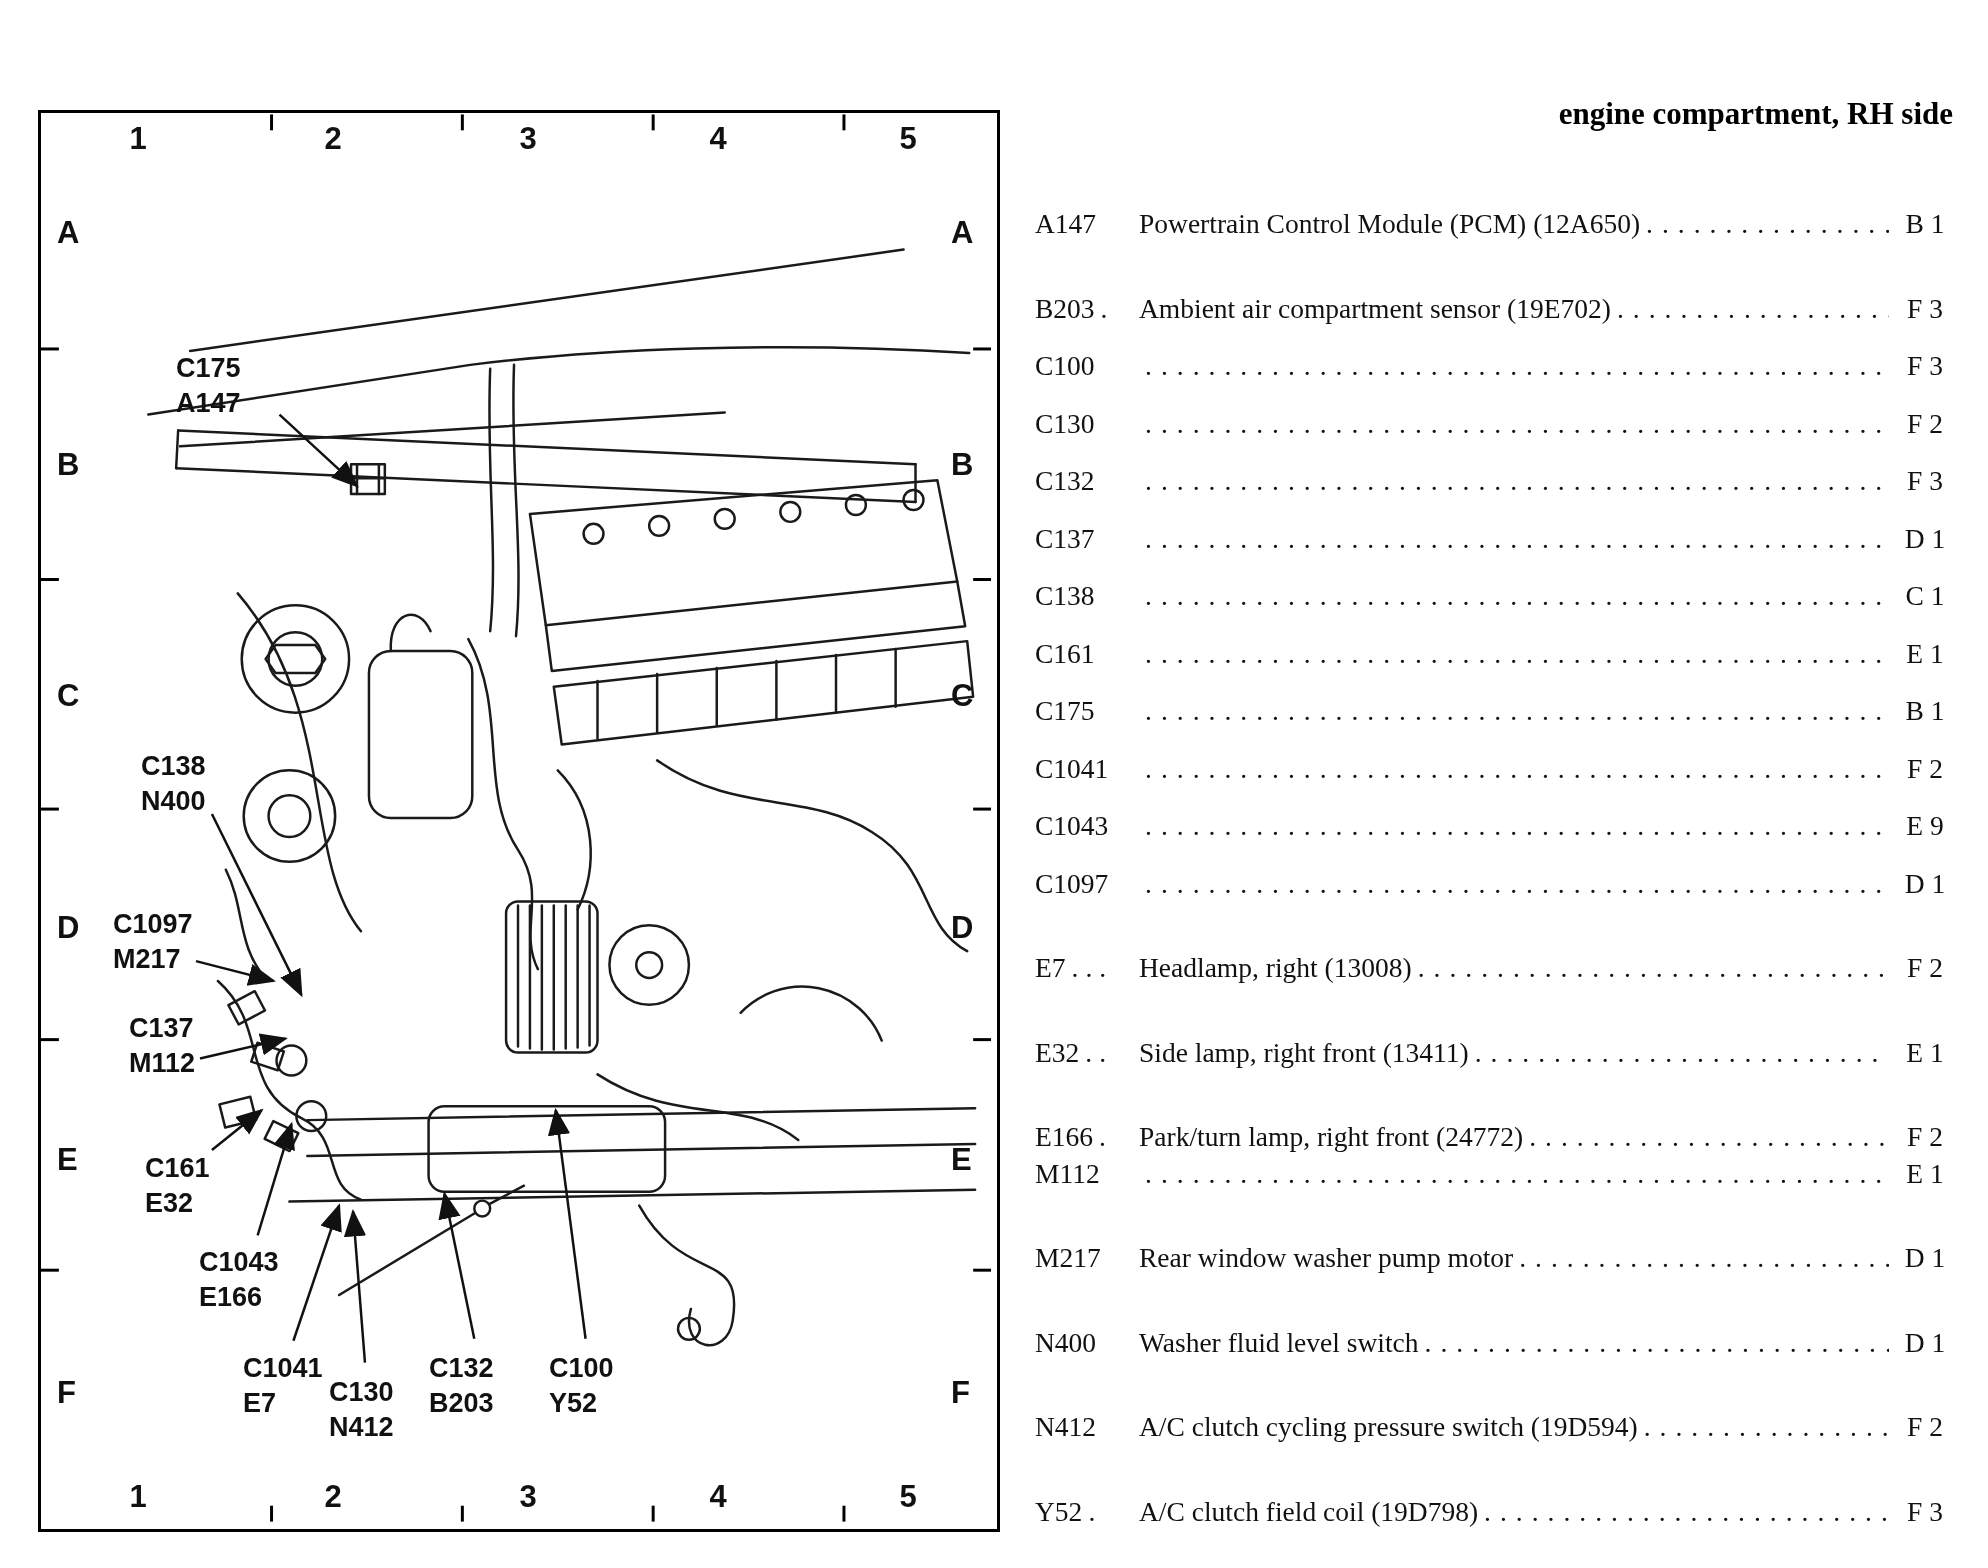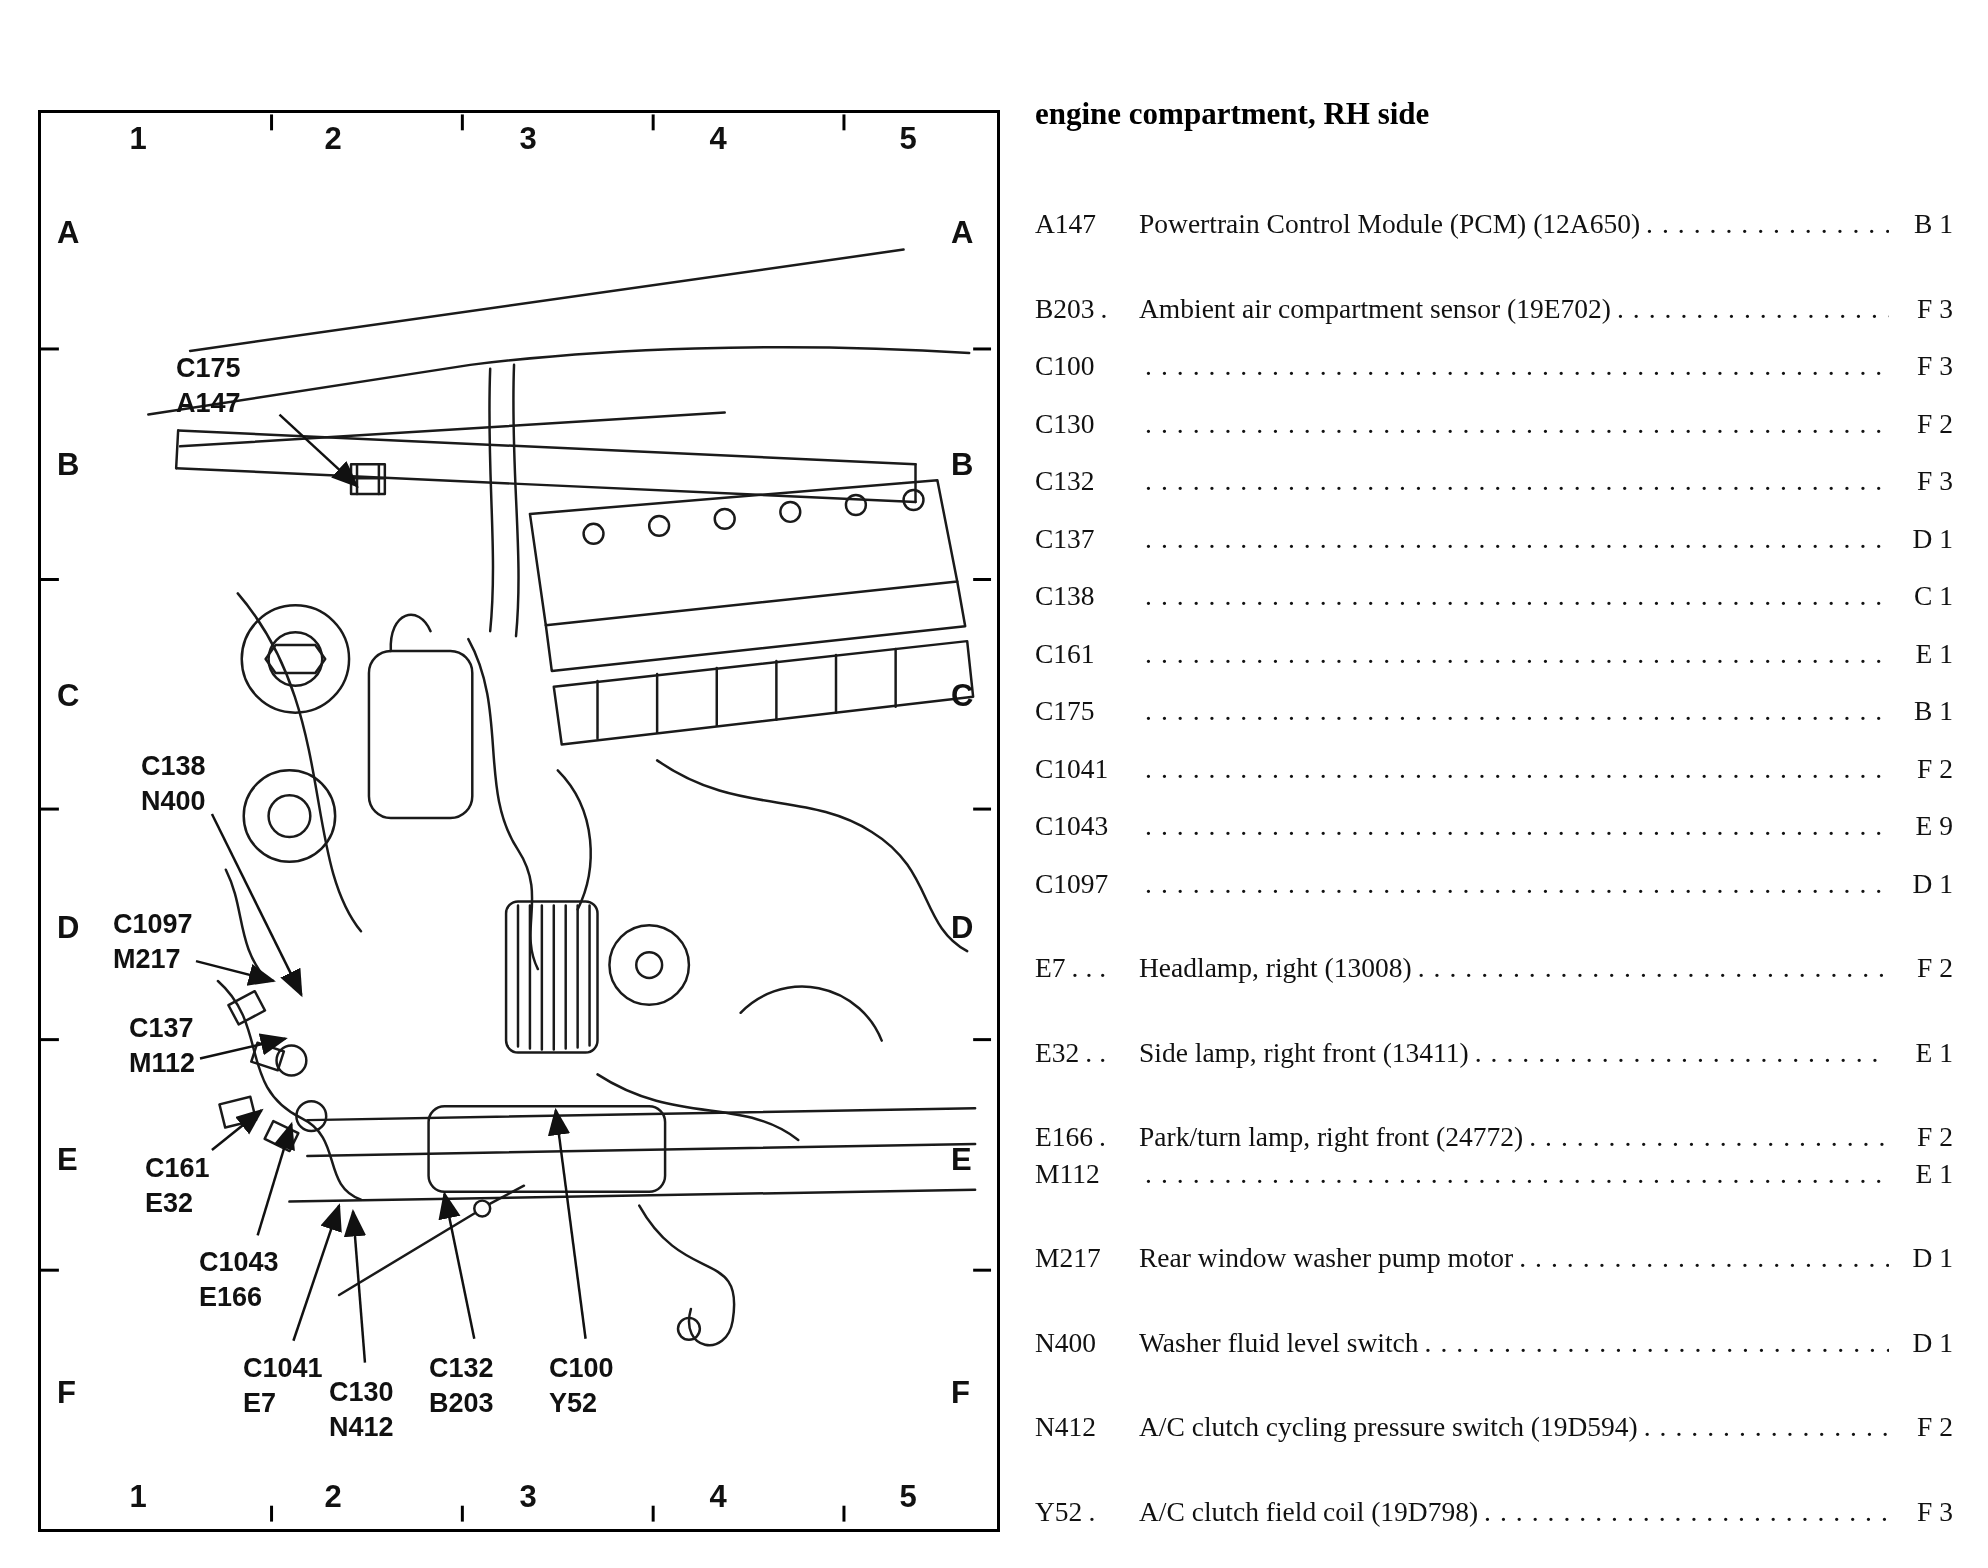--- a/index.html
+++ b/index.html
@@ -37,40 +37,40 @@
   .callout-line { display:block; }
 
   .arrow { stroke:#111; stroke-width:2.5; }
   .tick  { stroke:#000; stroke-width:3; }
 
   
   #legend {
     position:absolute; left:1035px; top:96px; width:918px;
   }
   .legend-title {
-    font-weight:bold; font-size:31px; text-align:left;
+    font-weight:bold; font-size:31px; text-align:right;
     margin-bottom:26px; color:#000;
   }
   .legend-row {
     display:flex; align-items:baseline;
     font-size:27.5px; line-height:36.5px; color:#111;
   }
   .codecell { flex:none; width:104px; white-space:nowrap; }
   .code     { }
   .codedots { letter-spacing:7px; margin-left:6px; }
   .desc     { flex:none; white-space:nowrap;margin-top:48px; }
   .dots {
     flex:1 1 auto; min-width:24px; overflow:hidden;
     white-space:nowrap; margin:0 8px 0 6px;
   }
   .dots::after {
     content:"..........................................................................................................................";
     letter-spacing:9px;
   }
-  .ref { flex:none; width:56px; text-align:right; white-space:pre; }
+  .ref { flex:none; width:56px; text-align:center; white-space:pre; }
 </style>
 </head>
 <body>
 
 <div id="frame">
   <svg id="art" viewBox="0 0 962 1422" xmlns="http://www.w3.org/2000/svg">
     <defs>
       <marker id="ah" markerWidth="12" markerHeight="10" refX="10" refY="4.5" orient="auto">
         <path d="M0,0 L11,4.5 L0,9 Z" fill="#111"></path>
       </marker>

